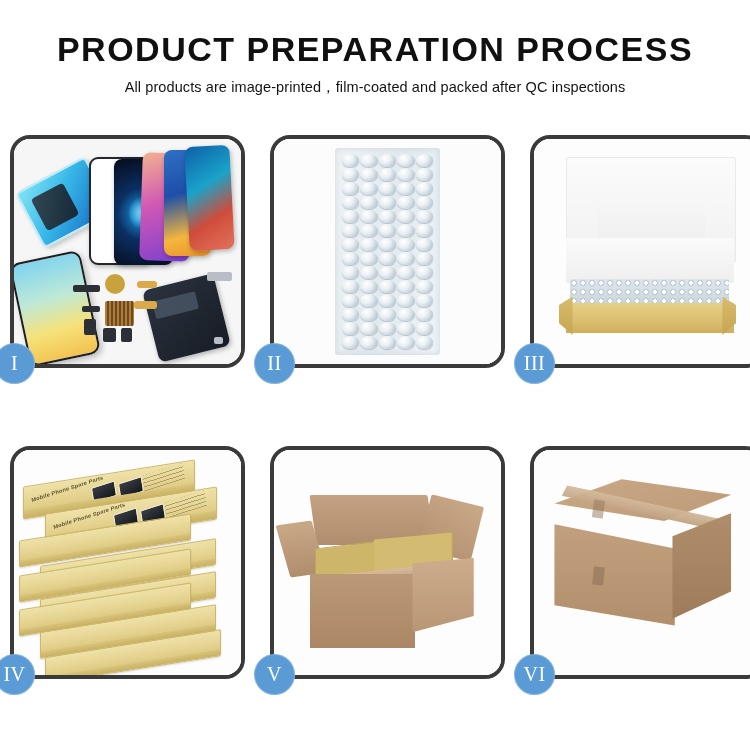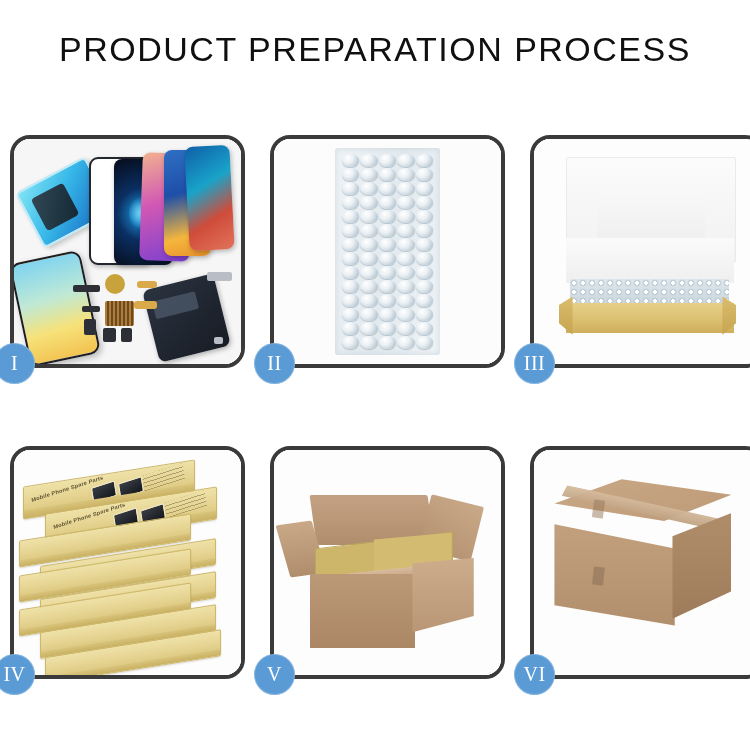--- a/index.html
+++ b/index.html
@@ -9,21 +9,21 @@
     font-family:"Liberation Sans", sans-serif;
     overflow:hidden;
   }
   .page{position:relative;width:750px;height:750px;}
 
   
   .header{padding-top:32px;text-align:center;}
   .title{
     font-size:34px;
     letter-spacing:1.5px;
-    font-weight:400;
+    font-weight:700;
     color:#101010;
     line-height:1.05;
     white-space:nowrap;
   }
   .subtitle{
     margin-top:10px;
     font-size:14.5px;
     color:#141414;
     font-weight:400;
     letter-spacing:.1px;
@@ -320,20 +320,21 @@
     transform:rotate(8deg);
   }
 </style>
 </head>
 <body>
 
 <div class="page">
 
   <div class="header">
     <div class="title">PRODUCT PREPARATION PROCESS</div>
+    <div class="subtitle">All products are image-printed，film-coated and packed after QC inspections</div>
   </div>
 
   <div class="grid">
 
     <div class="card">
       <div class="card-inner">
         <div class="p1">
           <div class="scr tilt-blue"></div>
           <div class="scr phone-a"></div>
           <div class="scr phone-b"></div>

